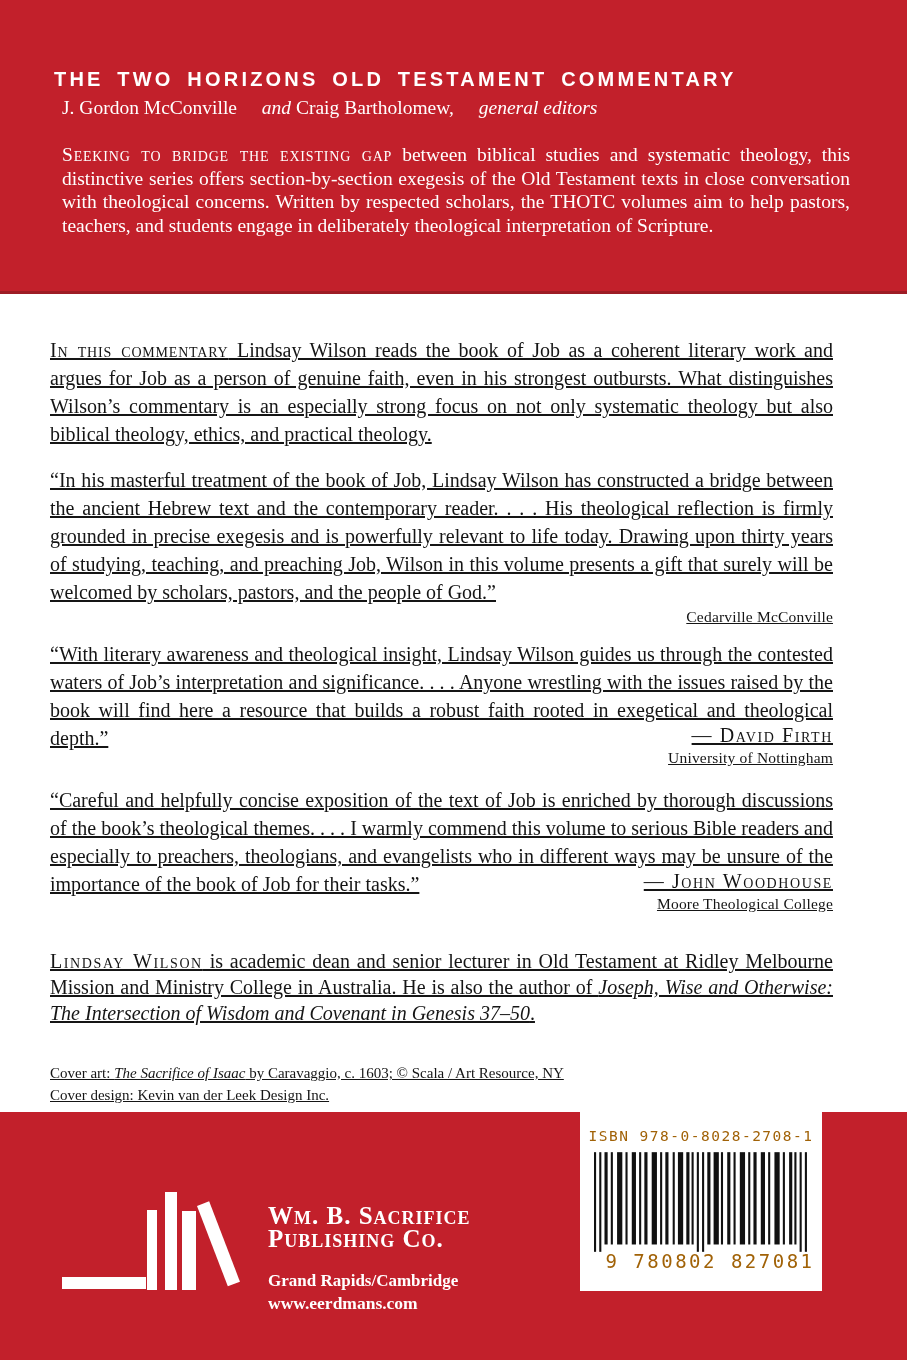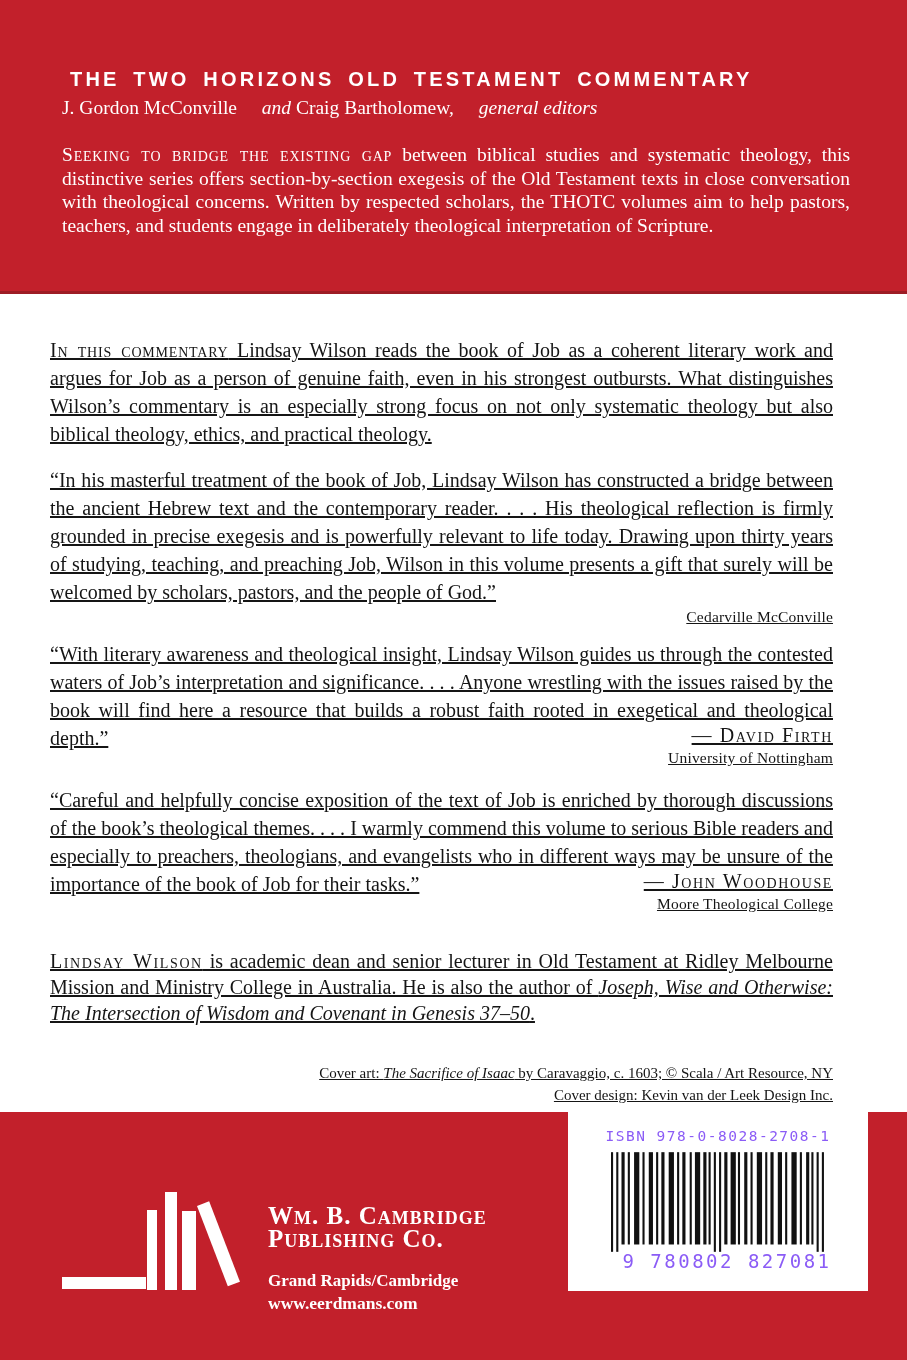--- a/index.html
+++ b/index.html
@@ -14,21 +14,21 @@
   }
 
   
   .band-top {
     position: absolute; left: 0; top: 0; width: 907px; height: 294px;
     background: #c2202b;
     border-bottom: 3px solid #9d1c25;
     color: #ffffff;
   }
   .series-title {
-    position: absolute; left: 70px; top: 68px;
+    position: absolute; left: 54px; top: 68px;
     font-family: "Liberation Sans", "DejaVu Sans", sans-serif;
     font-weight: bold; font-size: 20px; letter-spacing: 3.2px; word-spacing: 5px;
     white-space: nowrap;
   }
   .editors {
     position: absolute; left: 62px; top: 97px;
     font-size: 19.5px; white-space: nowrap;
   }
   .editors em { font-style: italic; margin-left: 20px; }
   .blurb {
@@ -45,21 +45,21 @@
   .q3      { top: 786px; }
   .quote p { font-size: 20px; line-height: 28px; text-align: justify; }
   .attribution {
     margin-top: -28px; text-align: right;
     font-variant: small-caps; font-size: 20px; letter-spacing: 1.6px;
   }
   .affiliation { text-align: right; font-size: 15.5px; margin-top: 2px; letter-spacing: 0.2px; }
   .bio { top: 948px; font-size: 20px; line-height: 26px; }
   .bio .sc { letter-spacing: 1.6px; }
   .bio em, .credits em { font-style: italic; }
-  .credits { top: 1062px; font-size: 15px; line-height: 22px; text-align: right; }
+  .credits { top: 1062px; font-size: 15px; line-height: 22px; text-align: left; }
 
   
   .band-bottom {
     position: absolute; left: 0; top: 1112px; width: 907px; height: 248px;
     background: #c2202b; color: #ffffff;
   }
   
   .logo { position: absolute; left: 62px; top: 74px; width: 200px; height: 112px; }
   .logo .bar { position: absolute; background: #ffffff; }
   .shelf  { left: 0;   top: 91px; width: 84px; height: 12px; }
@@ -71,22 +71,22 @@
   .pubtext { position: absolute; left: 268px; top: 92px; line-height: 1; }
   .pub-line1, .pub-line2 {
     font-variant: small-caps; font-weight: bold; font-size: 25px;
     letter-spacing: 1px; line-height: 23px;
   }
   .pub-line3 { font-weight: bold; font-size: 17px; line-height: 22px; margin-top: 20px; }
   .pub-line4 { font-weight: bold; font-size: 17.5px; line-height: 22px; }
 
   
   .barcode-box {
-    position: absolute; left: 568px; top: 0; width: 300px; height: 179px;
-    background: #ffffff; color: #8b5cf6; text-align: center;
+    position: absolute; left: 580px; top: 0; width: 242px; height: 179px;
+    background: #ffffff; color: #a16207; text-align: center;
   }
   .isbn-label {
     margin-top: 16px;
     font-family: "DejaVu Sans Mono", "Liberation Mono", monospace;
     font-size: 14.5px; letter-spacing: 1.5px; white-space: nowrap;
   }
   .bars { display: block; margin: 8px auto 0 auto; }
   .digits {
     margin-top: -2px;
     font-family: "DejaVu Sans Mono", "Liberation Mono", monospace;
@@ -133,21 +133,21 @@
 
     <div class="logo">
       <div class="bar shelf"></div>
       <div class="bar bk1"></div>
       <div class="bar bk2"></div>
       <div class="bar bk3"></div>
       <div class="bar bk4"></div>
     </div>
 
     <div class="pubtext">
-      <div class="pub-line1">Wm. B. Cambridge</div>
+      <div class="pub-line1">Wm. B. Sacrifice</div>
       <div class="pub-line2">Publishing Co.</div>
       <div class="pub-line3">Grand Rapids/Cambridge</div>
       <div class="pub-line4">www.eerdmans.com</div>
     </div>
 
     <div class="barcode-box">
       <div class="isbn-label">ISBN 978-0-8028-2708-1</div>
       <svg class="bars" width="214" height="100" viewBox="0 0 204 95">
         <g fill="#111111">
           <rect x="0" y="0" width="2" height="95"></rect>

